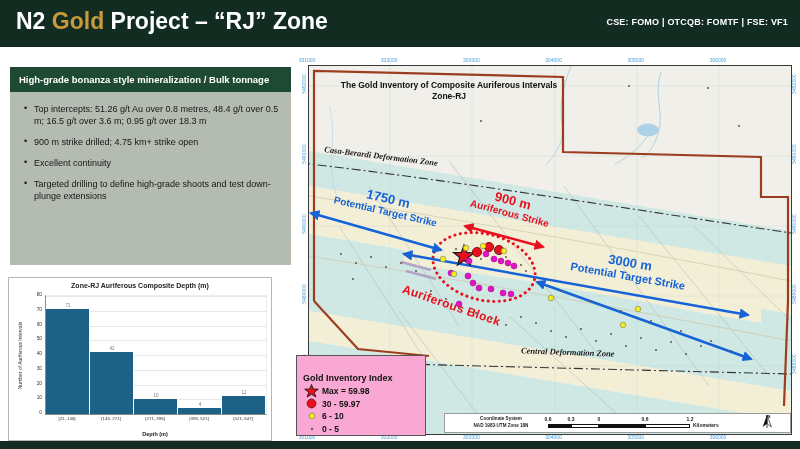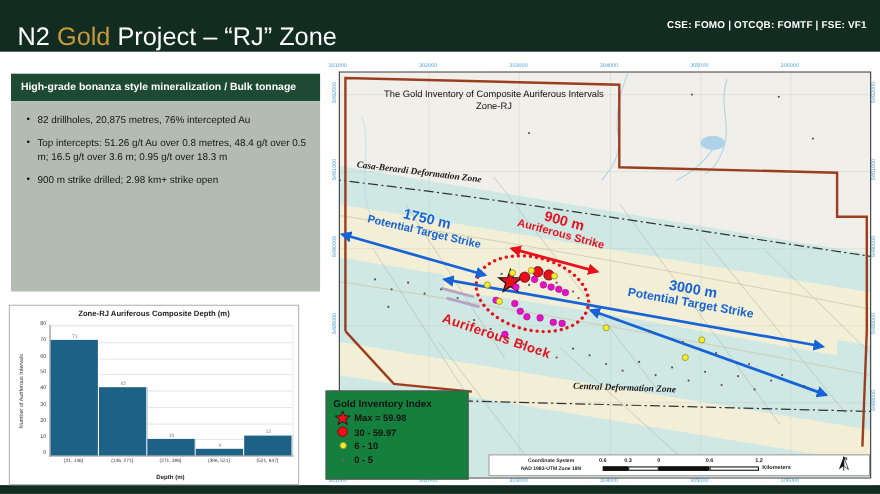--- a/index.html
+++ b/index.html
@@ -1,20 +1,20 @@
 <!DOCTYPE html>
 <html><head>
 <meta charset="utf-8">
 <style>
   html,body{margin:0;padding:0;background:#555;}
   .slide{position:relative;width:800px;height:449px;background:#ffffff;overflow:hidden;
          font-family:"Liberation Sans",sans-serif;}
   
   .hdr{position:absolute;left:0;top:0;width:800px;height:47px;background:#122c22;}
-  .hdr-title{position:absolute;left:16px;top:20px;font-size:23px;font-weight:normal;color:#fff;white-space:nowrap;}
+  .hdr-title{position:absolute;left:16px;top:8px;font-size:23px;font-weight:bold;color:#fff;white-space:nowrap;}
   .hdr-title .gold{color:#c79a3b;}
   .ticker{position:absolute;right:12px;top:17px;font-size:9px;font-weight:bold;color:#fff;letter-spacing:.2px;}
   .ftr{position:absolute;left:0;bottom:0;width:800px;height:8px;background:#122c22;}
   
   .hl-head{position:absolute;left:10px;top:67px;width:281px;height:25px;background:#1e4a33;color:#fff;
            font-size:9.5px;font-weight:bold;display:flex;align-items:center;padding:0 9px;box-sizing:border-box;}
   .hl-body{position:absolute;left:10px;top:92px;width:281px;height:173px;background:#b4bbb1;box-sizing:border-box;
            padding:12px 10px 0 12px;}
   ul.bullets{margin:0;padding:0 0 0 12px;list-style:none;}
   .bullets li{position:relative;font-size:9px;line-height:1.3;color:#161616;margin-bottom:9.5px;}
@@ -30,33 +30,33 @@
   .ytick{position:absolute;width:14px;text-align:right;font-size:4.8px;color:#333;}
   .xtick{position:absolute;font-size:4.4px;color:#333;transform:translateX(-50%);white-space:nowrap;}
   .c-ylab{position:absolute;left:-85px;top:56px;width:118px;height:7px;line-height:7px;text-align:center;
           font-size:5px;color:#333;transform:rotate(-90deg);}
   .c-xlab{position:absolute;left:36px;width:220px;bottom:3px;text-align:center;font-size:5.5px;font-weight:bold;color:#222;}
   
   .map{position:absolute;left:300px;top:55px;width:494px;height:386px;background:#fff;}
   .frame{position:absolute;left:8px;top:10px;width:482px;height:368px;border:1px solid #3a3a3a;overflow:hidden;}
   .frame svg{position:absolute;left:0;top:0;}
   .coordlab{position:absolute;font-size:5px;color:#4d9fd8;white-space:nowrap;}
-  .m-title{position:absolute;left:20px;top:14px;width:240px;text-align:center;font-size:8.5px;font-weight:normal;
+  .m-title{position:absolute;left:20px;top:14px;width:240px;text-align:center;font-size:8.5px;font-weight:bold;
            color:#111;line-height:1.35;z-index:3;}
   .serif-lab{position:absolute;font-family:"Liberation Serif",serif;font-style:italic;font-weight:bold;
              font-size:8.5px;color:#1a1a1a;white-space:nowrap;z-index:3;}
   .strike{position:absolute;text-align:center;font-weight:bold;z-index:3;white-space:nowrap;}
   .strike .big{font-size:13px;line-height:1.05;}
   .strike .small{font-size:10px;line-height:1.15;}
   .blue{color:#1563d6;} .red{color:#e8101c;}
   .aur-block{position:absolute;left:96px;top:216px;transform:rotate(19deg);transform-origin:left top;
              font-size:12px;font-weight:bold;color:#e8101c;letter-spacing:.4px;z-index:3;white-space:nowrap;}
   
-  .legend{position:absolute;left:-4px;top:300px;width:130px;height:81px;background:#15803d;border:1.4px solid #555;
-          box-sizing:border-box;padding:5px 6px;z-index:6;}
+  .legend{position:absolute;left:-4px;top:300px;width:130px;height:81px;background:#f9a8d4;border:1.4px solid #555;
+          box-sizing:border-box;padding:16px 6px;z-index:6;}
   .lg-title{font-size:9px;font-weight:bold;color:#111;margin:1px 0 2px;}
   .lg-row{display:flex;align-items:center;height:12.6px;font-size:8.5px;font-weight:bold;color:#111;}
   .lg-sym{width:17px;display:flex;justify-content:center;align-items:center;margin-right:2px;}
   
   .infobar{position:absolute;left:135px;top:347px;width:347px;height:20px;background:#fff;border:1px solid #999;
            box-sizing:border-box;z-index:6;}
   .cs{position:absolute;left:2px;top:0;width:108px;height:100%;display:flex;flex-direction:column;justify-content:center;
       text-align:center;font-size:4.6px;font-weight:bold;color:#222;line-height:1.5;}
   .sb-lab{position:absolute;top:2px;font-size:5px;font-weight:bold;color:#222;transform:translateX(-50%);}
   .sb-seg{position:absolute;top:10px;height:3.5px;border:0.8px solid #111;box-sizing:border-box;}
@@ -71,23 +71,24 @@
 
   <div class="hdr">
     <div class="hdr-title"><span>N2 </span><span class="gold">Gold</span><span> Project – “RJ” Zone</span></div>
     <div class="ticker">CSE: FOMO | OTCQB: FOMTF | FSE: VF1</div>
   </div>
   <div class="ftr"></div>
 
   <div class="hl-head">High-grade bonanza style mineralization / Bulk tonnage</div>
   <div class="hl-body">
     <ul class="bullets">
-      <li>82 drillholes, 20,875 metres, 76% intercepted Au</li>
       <li>Top intercepts: 51.26 g/t Au over 0.8 metres, 48.4 g/t over 0.5 m;  16.5 g/t over 3.6 m; 0.95 g/t over 18.3 m</li>
-      <li>900 m strike drilled; 2.98 km+ strike open</li>
+      <li>900 m strike drilled; 4.75 km+ strike open</li>
+      <li>Excellent continuity</li>
+      <li>Targeted drilling to define high-grade shoots and test down-plunge extensions</li>
     </ul>
   </div>
 
   <div class="chart">
     <div class="c-title">Zone-RJ Auriferous Composite Depth (m)</div>
     <div class="plot" id="plot">
       <div class="c-ylab">Number of Auriferous Intervals</div>
     <div class="grid" style="top: 103.25px;"></div>
         <div class="grid" style="top: 88.5px;"></div>
         <div class="grid" style="top: 73.75px;"></div>

